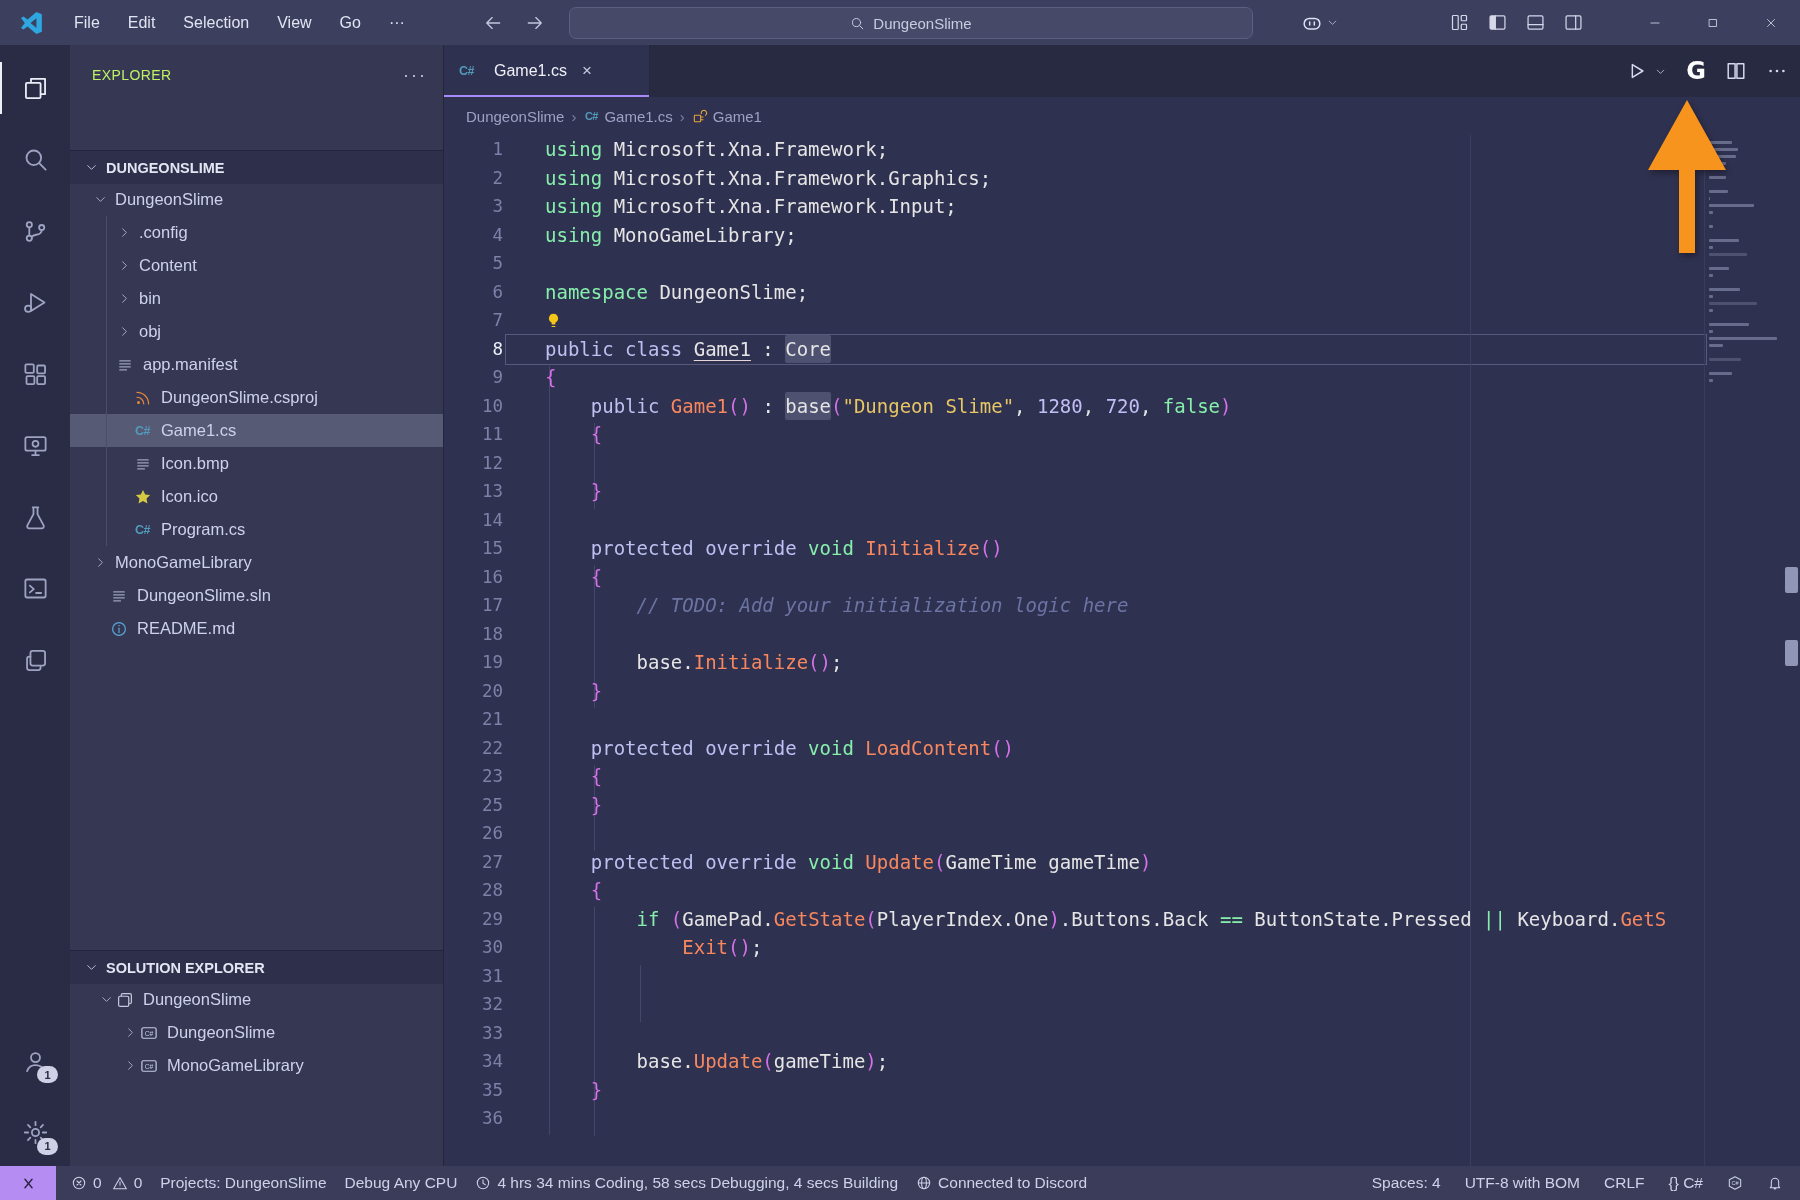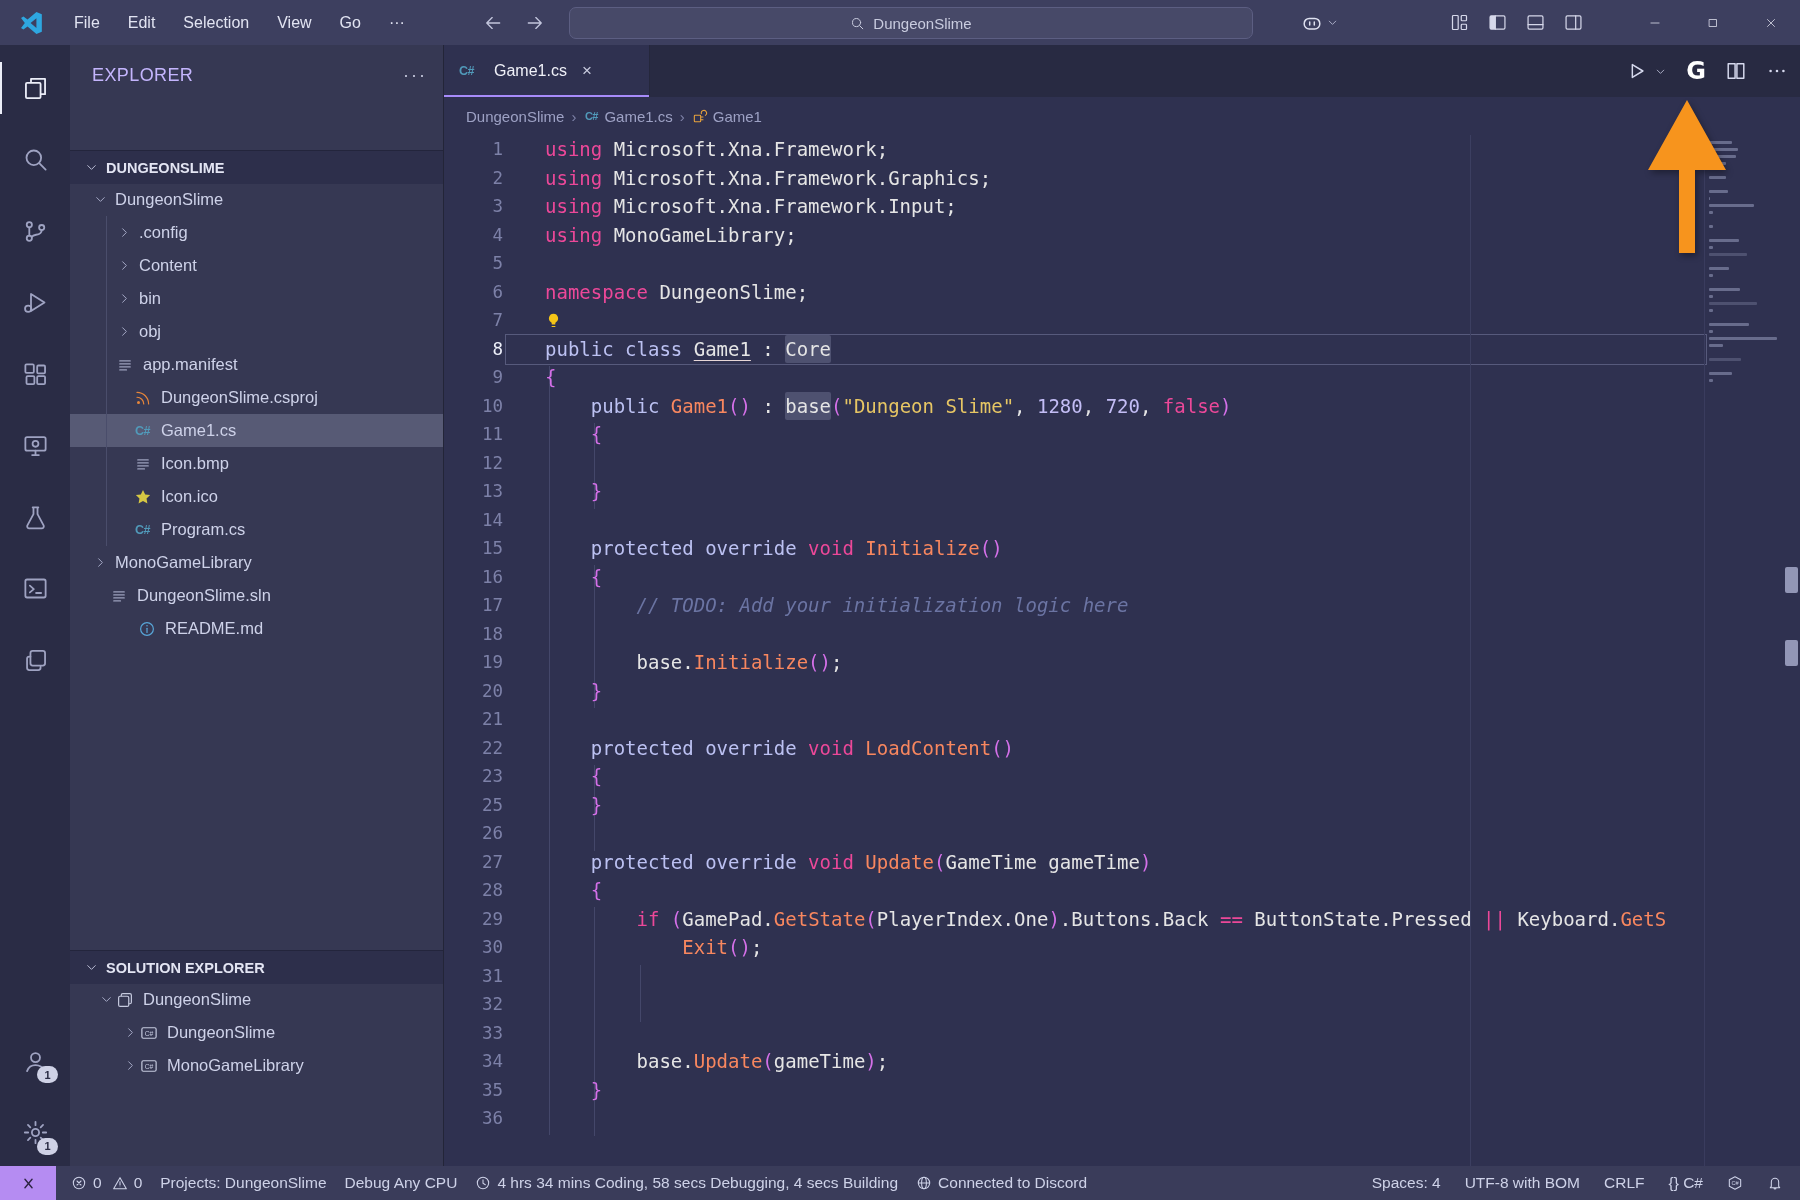--- a/index.html
+++ b/index.html
@@ -29,21 +29,21 @@
   .activitybar{position:absolute;left:0;top:45px;width:70px;height:1121px;background:#2a2c45;z-index:4;}
   .act-item{position:absolute;left:0;width:70px;height:52px;display:flex;align-items:center;justify-content:center;color:#9fa3c2;}
   .act-item.active{color:#eceef8;box-shadow:inset 2px 0 0 #eceef8;}
   .act-item svg{width:27px;height:27px;}
   .badge{position:absolute;right:12px;bottom:4px;min-width:17px;height:17px;border-radius:9px;background:#cfd2e6;color:#2b2d45;
          font-size:11px;font-weight:bold;display:flex;align-items:center;justify-content:center;padding:0 2px;}
 
   
   .sidebar{position:absolute;left:70px;top:45px;width:373px;height:1121px;background:#363853;border-right:1px solid #232538;z-index:3;}
   .sb-header{height:60px;display:flex;align-items:center;justify-content:space-between;padding:0 16px 0 22px;}
-  .sb-title{font-size:18px;letter-spacing:.4px;color:#c4b5fd;}
+  .sb-title{font-size:14px;letter-spacing:.4px;color:#bef264;}
   .sb-more{color:#c6c9dd;font-size:18px;letter-spacing:2px;}
   .section-head{height:33px;display:flex;align-items:center;background:#2d2f4b;border-top:1px solid #23253c;font-weight:bold;
                 font-size:14.5px;color:#e3e5f3;gap:7px;padding-left:14px;}
   .section-head .chev{color:#b9bcd4;}
   .chev svg{width:15px;height:15px;}
   .tree{position:absolute;left:0;right:0;}
   .trow{height:33px;display:flex;align-items:center;font-size:16.5px;color:#ced2e9;position:relative;}
   .trow.selected{background:#575a75;}
   .trow .chev{color:#a5a9c6;width:17px;display:flex;justify-content:center;}
   .ticon{width:19px;height:19px;margin-right:9px;display:flex;align-items:center;justify-content:center;flex:none;}
@@ -66,21 +66,21 @@
   .bc-sep{color:#7e82a8;font-size:15px;}
   .bc-item{display:flex;align-items:center;gap:5px;}
   .bc-item .ticon{width:16px;height:16px;margin:0;}
   .bc-item .cs-txt{font-size:11px;}
 
   .code{position:absolute;left:0;top:90px;right:0;bottom:0;font-family:"DejaVu Sans Mono",monospace;font-size:19px;overflow:hidden;}
   .crow{height:28.5px;display:flex;white-space:pre;position:relative;z-index:1;}
   .ln{width:60px;flex:none;text-align:right;color:#7d81a8;font-size:17.5px;line-height:28.5px;}
   .crow.active .ln{color:#eef0fa;}
   .lc{padding-left:42px;line-height:28.5px;display:flex;align-items:center;}
-  .tk-kw{color:#ec4899}.tk-kw2{color:#bcc1f2}.tk-fn{color:#f8875f}.tk-str{color:#e7c664}
+  .tk-kw{color:#86efac}.tk-kw2{color:#bcc1f2}.tk-fn{color:#f8875f}.tk-str{color:#e7c664}
   .tk-num{color:#c3bdf5}.tk-cm{color:#6b74a3;font-style:italic}.tk-pl{color:#e5e5e5}.tk-br{color:#d470e8}
   .tk-hl{background:#4e5170;border-radius:2px;}
   .tk-ul{text-decoration:underline;text-underline-offset:4px;text-decoration-color:#e8d7d7;}
   .bulb svg{width:17px;height:17px;}
   .overlay{position:absolute;z-index:0;}
   .cur-line{position:absolute;left:62px;width:1200px;height:29px;border:1px solid #575a7c;z-index:0;}
   .ruler{position:absolute;width:1px;background:#3c3f61;top:0;bottom:0;}
   .minimap{position:absolute;right:17px;top:0;width:78px;bottom:0;border-left:1px solid #3a3c5e;}
   .mm-bar{position:absolute;height:3px;border-radius:1px;background:#989cbd;opacity:.55;}
   .oruler{position:absolute;right:0;top:0;width:17px;bottom:0;}
@@ -389,21 +389,21 @@
         </div>
         <div class="trow" style="padding-left: 22px;">
           <span class="chev"></span>
           <span class="ticon">
             <svg class="ic" viewBox="0 0 24 24" style="color:#9ca0bd">
               <path d="M5 6.5h14M5 10.5h14M5 14.5h14M5 18.5h9"></path>
             </svg>
           </span>
           <span>DungeonSlime.sln</span>
         </div>
-        <div class="trow" style="padding-left: 22px; margin-left: 28px;">
+        <div class="trow" style="padding-left: 22px;">
           <span class="chev"></span>
           <span class="ticon">
             <svg class="ic" viewBox="0 0 24 24" style="color:#58a6d8">
               <circle cx="12" cy="12" r="8.5"></circle>
               <path d="M12 11v5.5"></path>
               <circle cx="12" cy="7.6" r="1" fill="currentColor" stroke="none"></circle>
             </svg>
           </span>
           <span>README.md</span>
         </div>

